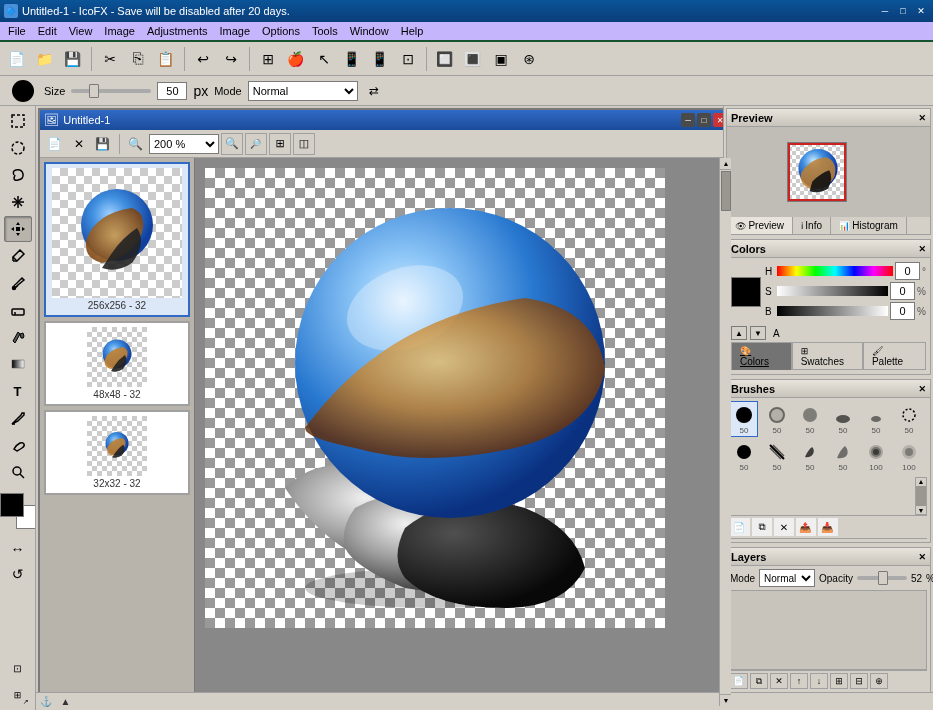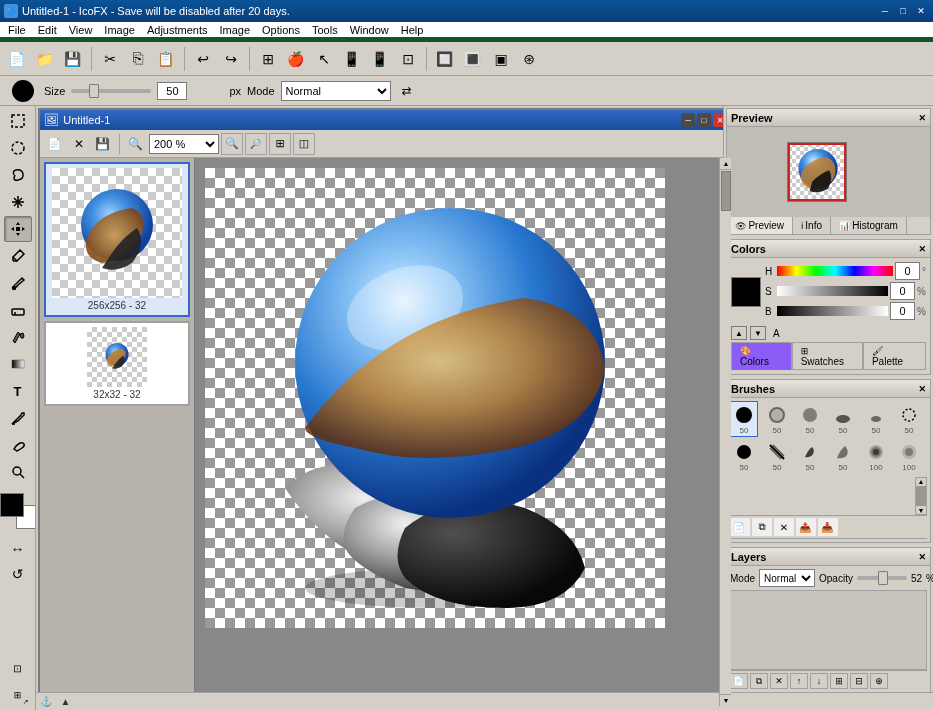--- a/index.html
+++ b/index.html
@@ -6,36 +6,36 @@
     body { font-family: 'Segoe UI', Tahoma, sans-serif; font-size: 11px; background: #d4d0c8; overflow: hidden; width: 933px; height: 710px; }
     
     
     .title-bar { background: linear-gradient(to bottom, #0a5498, #0a3d7a); color: white; height: 22px; display: flex; align-items: center; justify-content: space-between; padding: 0 4px; font-size: 11px; }
     .title-bar-left { display: flex; align-items: center; gap: 4px; }
     .title-bar-icon { width: 14px; height: 14px; background: #4a90d9; border-radius: 2px; display: flex; align-items: center; justify-content: center; font-size: 8px; color: white; }
     .title-bar-controls { display: flex; gap: 2px; }
     .tb-btn { width: 16px; height: 14px; display: flex; align-items: center; justify-content: center; font-size: 9px; color: white; cursor: pointer; background: none; border: none; }
     
     
-    .menu-bar { background: #ffffff; height: 20px; display: flex; align-items: center; padding: 0 2px; border-bottom: 5px solid #14532d; }
+    .menu-bar { background: #c4b5fd; height: 20px; display: flex; align-items: center; padding: 0 2px; border-bottom: 2px solid #14532d; }
     .menu-item { padding: 2px 6px; cursor: pointer; font-size: 11px; color: #000; }
     
     
     .toolbar { background: #d4d0c8; height: 34px; display: flex; align-items: center; padding: 2px 4px; gap: 2px; border-bottom: 1px solid #a0a0a0; }
     .tb-separator { width: 1px; height: 24px; background: #a0a0a0; margin: 0 3px; }
     .toolbar-btn { width: 26px; height: 26px; background: #d4d0c8; border: 1px solid transparent; display: flex; align-items: center; justify-content: center; cursor: pointer; font-size: 14px; border-radius: 2px; }
     
     
     .options-bar { background: #d4d0c8; height: 30px; display: flex; align-items: center; padding: 0 8px; gap: 6px; border-bottom: 1px solid #a0a0a0; }
     .options-label { font-size: 11px; color: #000; }
     .brush-preview { width: 30px; height: 30px; display: flex; align-items: center; justify-content: center; }
     .brush-circle { width: 22px; height: 22px; border-radius: 50%; background: #000; }
     .size-slider { width: 80px; height: 16px; }
     .size-input { width: 30px; height: 18px; border: 1px solid #7a7a7a; background: white; font-size: 11px; text-align: center; }
-    .px-label { font-size: 11px; margin-left: 36px; }
+    .px-label { font-size: 14px; }
     .mode-select { height: 20px; border: 1px solid #7a7a7a; background: white; font-size: 11px; width: 110px; }
     .sync-btn { width: 20px; height: 20px; display: flex; align-items: center; justify-content: center; font-size: 12px; cursor: pointer; }
     
     
     .main-layout { display: flex; height: calc(710px - 22px - 20px - 34px - 30px); }
     
     
     .toolbox { width: 36px; background: #d4d0c8; border-right: 1px solid #a0a0a0; display: flex; flex-direction: column; align-items: center; padding: 2px 0; gap: 1px; overflow: hidden; }
     .tool-btn { width: 28px; height: 26px; background: #d4d0c8; border: 1px solid transparent; display: flex; align-items: center; justify-content: center; cursor: pointer; font-size: 14px; border-radius: 2px; }
     .tool-btn.active { background: #b8b4ac; border: 1px solid #7a7a7a; box-shadow: inset 1px 1px 2px rgba(0,0,0,0.3); }
@@ -103,21 +103,21 @@
     .color-swatch-row { display: flex; align-items: center; gap: 4px; margin-bottom: 4px; }
     .color-swatch-main { width: 30px; height: 30px; background: #000; border: 1px solid #7a7a7a; cursor: pointer; }
     .hsb-row { display: flex; align-items: center; gap: 2px; margin-bottom: 2px; font-size: 10px; }
     .hsb-label { width: 10px; font-size: 10px; }
     .hsb-slider-container { flex: 1; height: 10px; position: relative; }
     .hsb-percent { font-size: 10px; color: #555; }
     .color-extra-row { display: flex; align-items: center; gap: 3px; font-size: 10px; margin-bottom: 2px; }
     .mini-btn { width: 16px; height: 14px; font-size: 8px; border: 1px solid #7a7a7a; background: #d4d0c8; cursor: pointer; display: flex; align-items: center; justify-content: center; }
     .color-tabs { display: flex; margin-top: 2px; }
     .color-tab { padding: 2px 8px; font-size: 10px; cursor: pointer; border: 1px solid #a0a0a0; background: #d4d0c8; }
-    .color-tab.active { background: #8b5cf6; border-bottom: none; }
+    .color-tab.active { background: #737373; border-bottom: none; text-decoration: underline; }
     
     
     .brushes-content { padding: 3px; }
     .brush-grid { display: grid; grid-template-columns: repeat(6, 1fr); gap: 1px; margin-bottom: 3px; }
     .brush-cell { width: 28px; height: 36px; border: 1px solid transparent; display: flex; flex-direction: column; align-items: center; justify-content: center; cursor: pointer; font-size: 9px; color: #555; }
     .brush-cell.selected { border: 1px solid #316ac5; background: #dce8f7; }
     .brush-icon { width: 22px; height: 22px; display: flex; align-items: center; justify-content: center; }
     .brush-toolbar { display: flex; gap: 2px; padding: 2px 0; border-top: 1px solid #a0a0a0; border-bottom: 1px solid #a0a0a0; }
     .brush-tool-btn { width: 20px; height: 18px; border: 1px solid transparent; cursor: pointer; display: flex; align-items: center; justify-content: center; font-size: 10px; }
     .brush-panel-tabs { display: flex; margin-top: 3px; }
@@ -394,20 +394,37 @@
                   </radialGradient>
                 </defs>
                 <circle cx="50" cy="42" r="36" fill="url(#blueGrad)"></circle>
                 <path d="M20 55 Q30 30 65 25 Q80 30 75 50 Q65 75 35 80 Q15 75 20 55Z" fill="url(#brownGrad)" opacity="0.9"></path>
                 <path d="M45 70 Q55 55 70 45 Q80 60 65 80 Q50 90 35 85Z" fill="#222" opacity="0.9"></path>
               </svg>
             </div>
             <span class="icon-label">256x256 - 32</span>
           </div>
 
+          <div class="icon-item">
+            <div class="icon-canvas-sm">
+              <svg width="40" height="40" viewBox="0 0 100 100">
+                <defs>
+                  <radialGradient id="blueGrad2" cx="40%" cy="35%" r="60%">
+                    <stop offset="0%" stop-color="#a0d0ff"></stop>
+                    <stop offset="40%" stop-color="#4090e0"></stop>
+                    <stop offset="100%" stop-color="#1040a0"></stop>
+                  </radialGradient>
+                </defs>
+                <circle cx="50" cy="42" r="36" fill="url(#blueGrad2)"></circle>
+                <path d="M20 55 Q30 30 65 25 Q80 30 75 50 Q65 75 35 80 Q15 75 20 55Z" fill="#c08030" opacity="0.9"></path>
+                <path d="M45 70 Q55 55 70 45 Q80 60 65 80 Q50 90 35 85Z" fill="#222" opacity="0.9"></path>
+              </svg>
+            </div>
+            <span class="icon-label">48x48 - 32</span>
+          </div>
 
           <div class="icon-item">
             <div class="icon-canvas-sm">
               <svg width="32" height="32" viewBox="0 0 100 100">
                 <defs>
                   <radialGradient id="blueGrad3" cx="40%" cy="35%" r="60%">
                     <stop offset="0%" stop-color="#a0d0ff"></stop>
                     <stop offset="40%" stop-color="#4090e0"></stop>
                     <stop offset="100%" stop-color="#1040a0"></stop>
                   </radialGradient>

